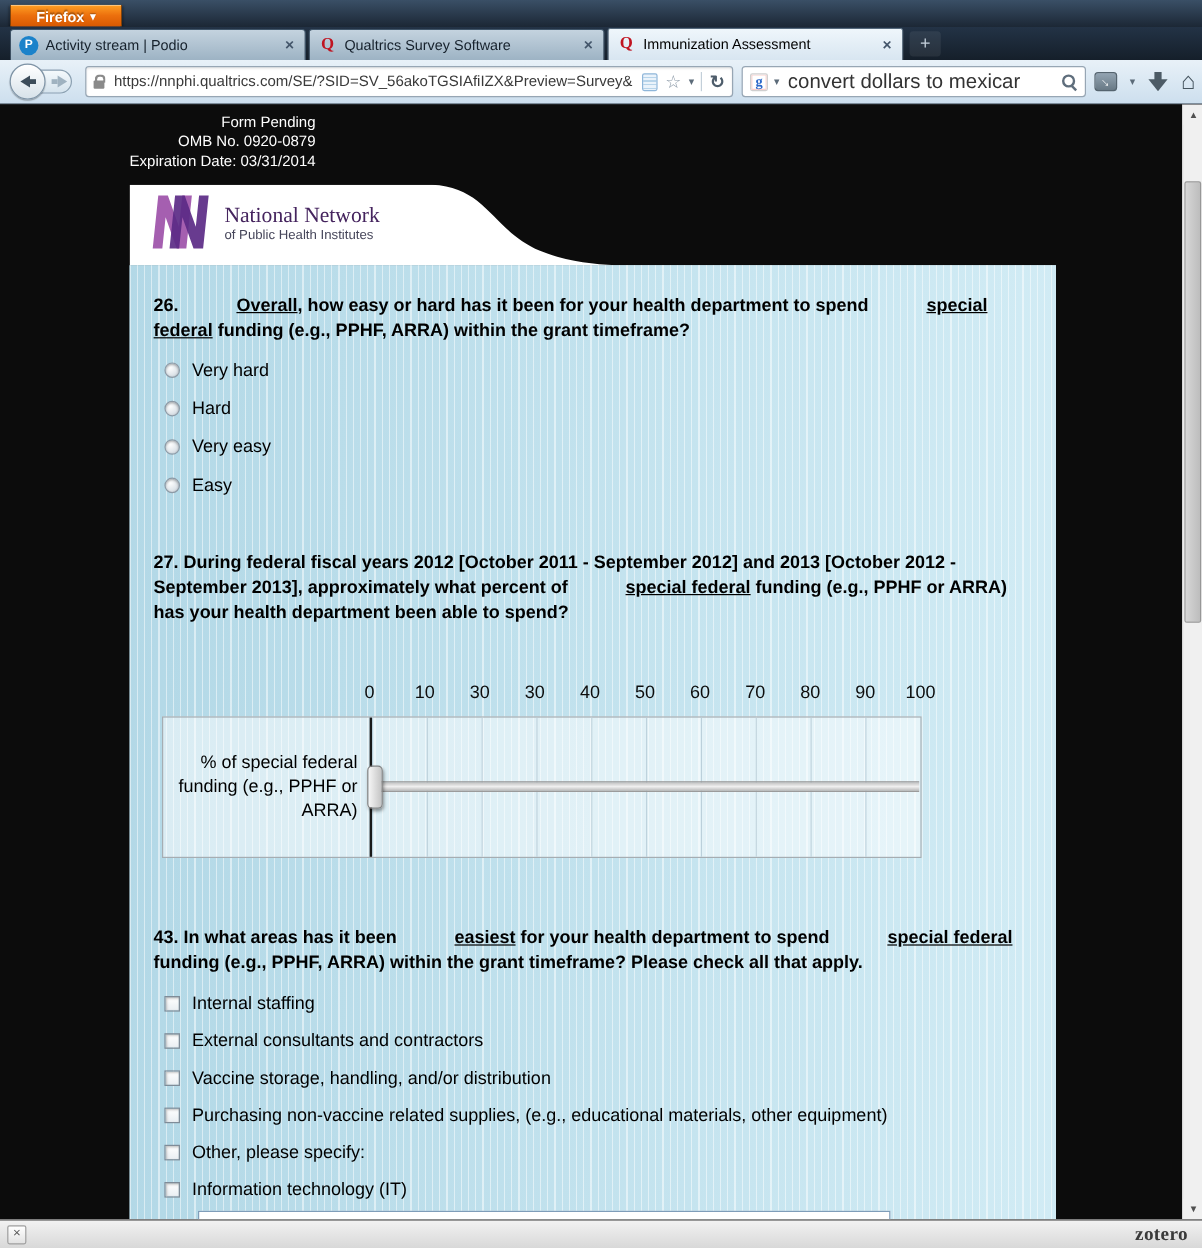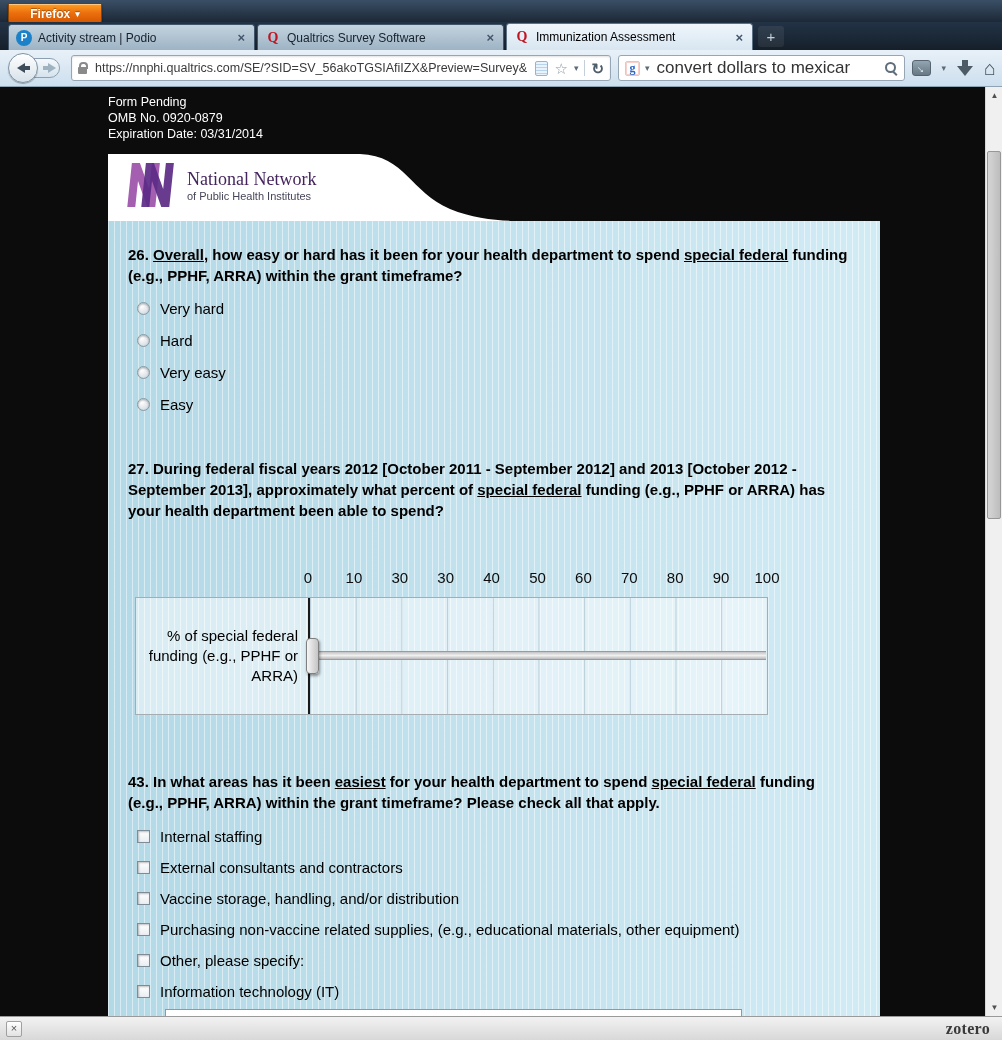--- a/index.html
+++ b/index.html
@@ -85,41 +85,41 @@
     cursor:pointer; }
   .win-arrow span { transform:rotate(45deg); display:block; line-height:1; }
   .dl { width:16px; height:17px; position:relative; cursor:pointer; }
   .dl:before { content:''; position:absolute; left:5px; top:0; width:6px; height:7px; background:#4d5b66; }
   .dl:after { content:''; position:absolute; left:0; top:6px; border-left:8px solid transparent;
     border-right:8px solid transparent; border-top:10px solid #4d5b66; }
   .home { font-size:20px; color:#46555f; line-height:1; cursor:pointer; }
 
   
   .content { position:absolute; top:87px; left:0; right:0; height:929px; background:#0c0c0c; overflow:hidden; }
-  .meta { position:absolute; left:108px; top:7px; color:#ffffff; font-size:12.5px; line-height:16px; }
+  .meta { position:absolute; left:108px; top:7px; color:#ffffff; font-size:12.5px; line-height:16px;text-align:right; }
 
   .survey { position:absolute; left:108px; top:67px; width:772px; }
   .survey-header { height:67px; position:relative; }
   .swoosh { position:absolute; left:0; top:0; }
   .logo { position:absolute; left:18px; top:8px; display:flex; align-items:center; gap:9px; }
   .logo-text .l1 { font-family:"Liberation Serif",serif; font-size:18px; color:#45245e; line-height:20px; }
   .logo-text .l2 { font-size:11px; color:#46465a; margin-top:1px; }
 
   .survey-body { height:795px; padding:0 30px 0 20px;
     background-color:#c9e6f0;
     background-image:
       repeating-linear-gradient(90deg, rgba(255,255,255,.5) 0 1px, rgba(255,255,255,0) 1px 6px),
       linear-gradient(90deg, rgba(175,214,229,.85), rgba(210,236,245,.9));
   }
 
   .qtext { font-size:15px; font-weight:bold; color:#000; line-height:21px; margin:0; }
   .q26 { padding-top:23px; }
   .q27 { margin-top:38px; }
   .q28 { margin-top:56px; }
-  .u { text-decoration:underline; }
+  .u { text-decoration:underline;margin-left:44px; }
 
   .opts { margin-top:6px; }
   .opt-row { height:32px; display:flex; align-items:center; }
   .chk-list .opt-row { height:31px; }
   .radio { width:13px; height:13px; border-radius:50%; flex:0 0 13px;
     background:radial-gradient(circle at 35% 30%, #ffffff, #dfe5ea 60%, #c3cbd3);
     border:1px solid #8d9aa6; box-shadow:inset 0 1px 2px rgba(0,0,0,.3); margin:0 10px 0 9px; cursor:pointer; }
   .checkbox { width:13px; height:13px; flex:0 0 13px; background:linear-gradient(#ffffff,#e9eef2);
     border:1px solid #7f8c98; box-shadow:inset 1px 1px 2px rgba(0,0,0,.25); margin:0 10px 0 9px; cursor:pointer; }
   .opt-label { font-size:15px; color:#000; }

